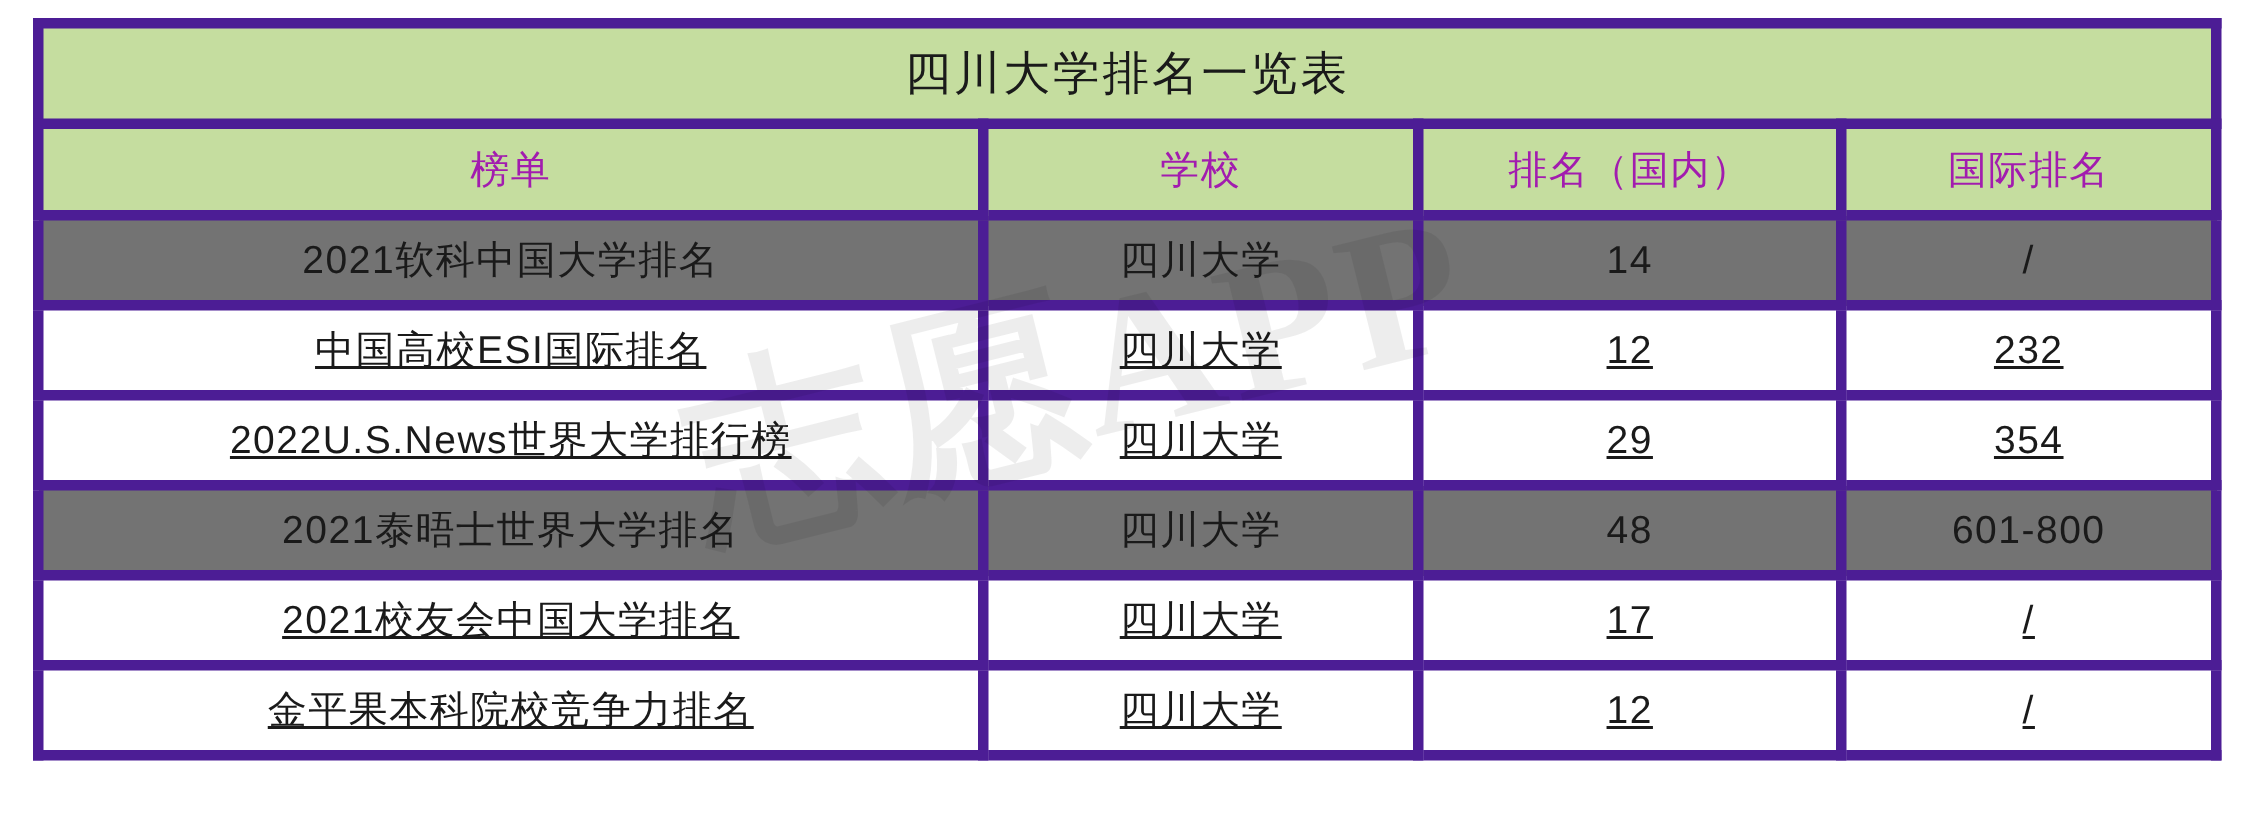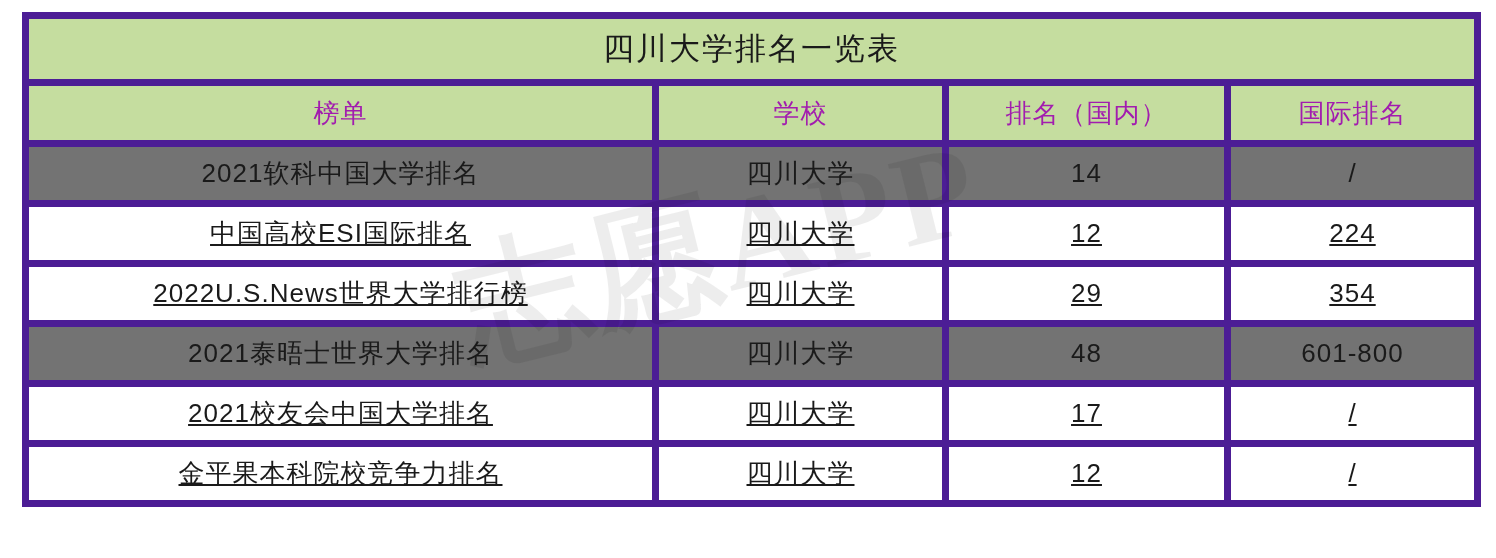--- a/index.html
+++ b/index.html
@@ -120,21 +120,21 @@
       <tr class="body-row row-odd">
         <td>2021软科中国大学排名</td>
         <td>四川大学</td>
         <td>14</td>
         <td>/</td>
       </tr>
       <tr class="body-row row-even">
         <td>中国高校ESI国际排名</td>
         <td>四川大学</td>
         <td>12</td>
-        <td>224</td>
+        <td>232</td>
       </tr>
       <tr class="body-row row-even">
         <td>2022U.S.News世界大学排行榜</td>
         <td>四川大学</td>
         <td>29</td>
         <td>354</td>
       </tr>
       <tr class="body-row row-odd">
         <td>2021泰晤士世界大学排名</td>
         <td>四川大学</td>

